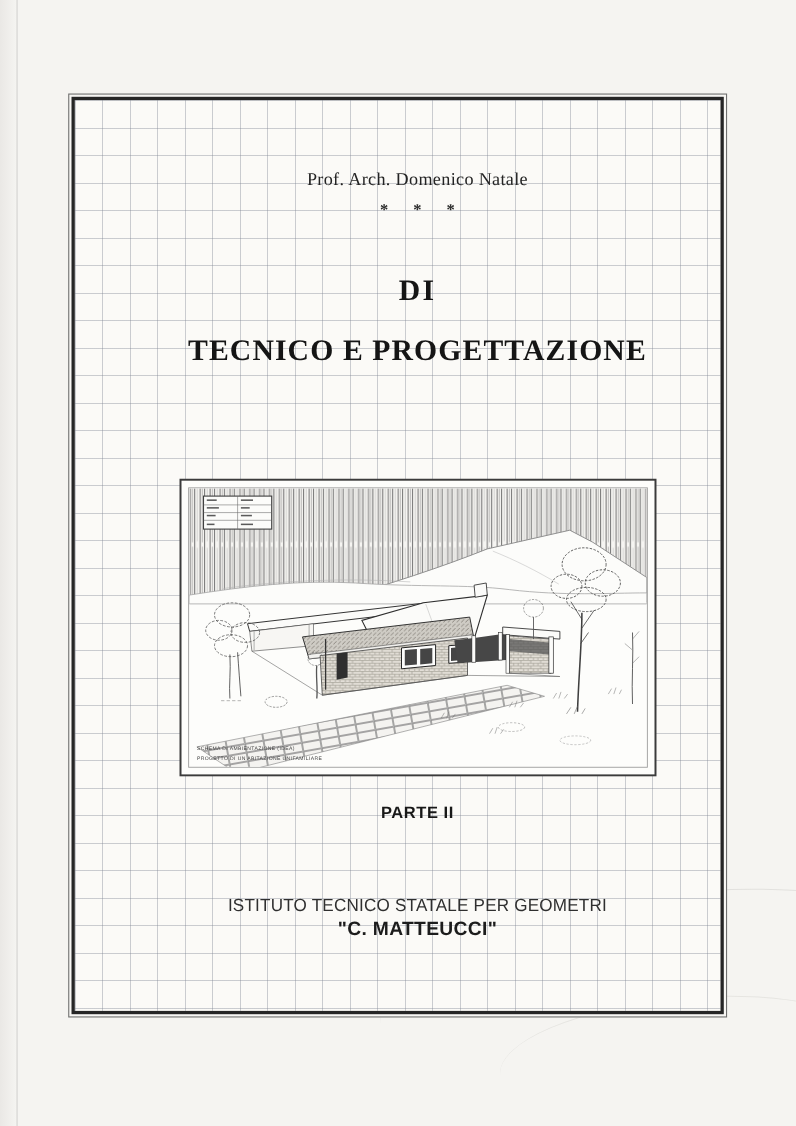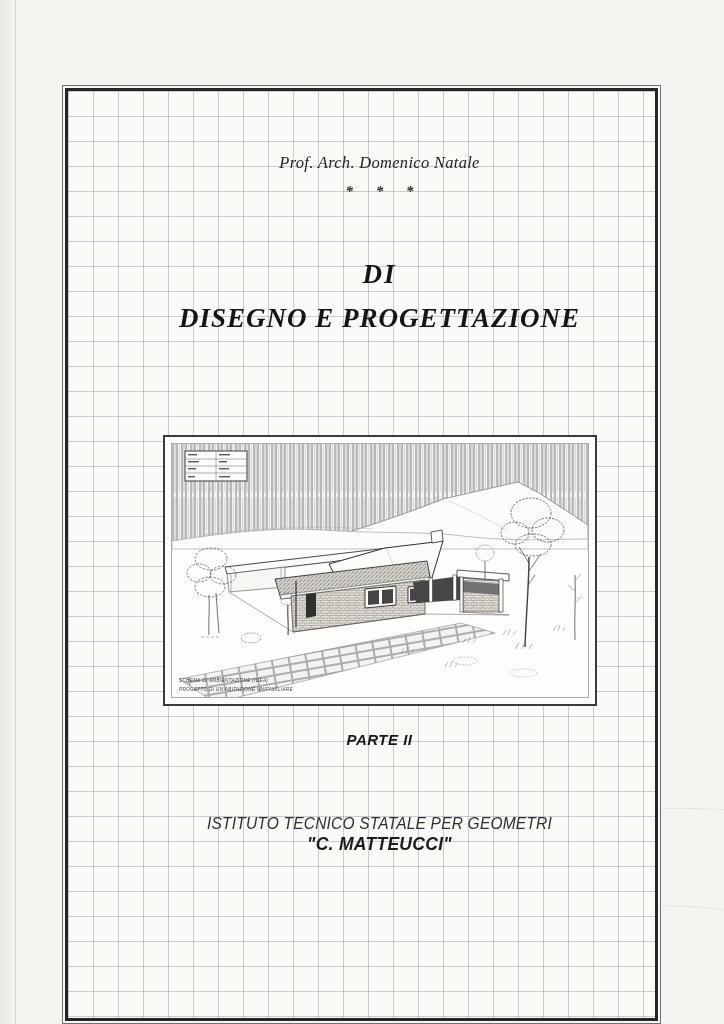--- a/index.html
+++ b/index.html
@@ -11,36 +11,36 @@
   
   .scan-left{position:absolute;left:0;top:0;bottom:0;width:15px;
     background:linear-gradient(to right,#eae8e5,#f5f4f1);}
   .scan-line{position:absolute;left:15px;top:0;bottom:0;width:1px;background:rgba(110,110,110,.25);}
   .scratch-1{position:absolute;right:-140px;bottom:40px;width:520px;height:170px;
     border-top:1px solid rgba(130,128,122,.16);border-radius:50%;transform:rotate(-7deg);}
   .scratch-2{position:absolute;right:-70px;bottom:6px;width:340px;height:110px;
     border-top:1px solid rgba(130,128,122,.13);border-radius:50%;transform:rotate(-5deg);}
 
   
-  .frame-outer{position:absolute;left:62px;top:85px;width:599px;height:939px;
-    box-sizing:border-box;border:1px solid #6f6f6f;padding:2px;background:#f8f7f4;font-style:italic;}
+  .frame-outer{position:absolute;left:62px;top:85px;width:599px;height:840px;
+    box-sizing:border-box;border:1px solid #6f6f6f;padding:2px;background:#f8f7f4;}
   .frame-inner{width:100%;height:100%;box-sizing:border-box;border:3px solid #262626;
     position:relative;overflow:hidden;
     background-color:#fbfaf7;
     background-image:
       repeating-linear-gradient(to right, rgba(128,134,148,.40) 0, rgba(128,134,148,.40) 1px, transparent 1px, transparent 25px),
       repeating-linear-gradient(to bottom, rgba(128,134,148,.40) 0, rgba(128,134,148,.40) 1px, transparent 1px, transparent 25px);}
   .content{position:absolute;left:18px;top:0;width:587px;height:100%;}
 
   .line{position:absolute;width:100%;text-align:center;color:#1f1f1f;white-space:nowrap;}
   .author{top:62px;font-size:16.5px;letter-spacing:.3px;color:#242424;}
   .stars{top:92px;font-size:15px;font-weight:bold;word-spacing:19px;color:#2a2a2a;}
   .title{font-weight:bold;font-size:27px;letter-spacing:2px;color:#151515;}
   .t1{top:136px;}
-  .t2{top:168px;}
+  .t2{top:158px;}
   .t3{top:212px;letter-spacing:1px;}
 
   .sketch{position:absolute;top:344px;left:50%;margin-left:-217px;width:434px;height:271px;}
 
   .parte{top:640px;font-family:"Liberation Sans",sans-serif;font-weight:bold;
     font-size:15px;letter-spacing:.5px;color:#181818;}
   .inst1{top:724px;font-family:"Liberation Sans",sans-serif;font-size:16px;
     letter-spacing:.2px;color:#2f2f2f;transform:scaleX(.97);}
   .inst2{top:743px;font-family:"Liberation Sans",sans-serif;font-weight:bold;
     font-size:17.5px;letter-spacing:.3px;color:#1c1c1c;}
@@ -57,21 +57,21 @@
 <div class="scratch-1"></div>
 <div class="scratch-2"></div>
 
 <div class="frame-outer">
   <div class="frame-inner">
     <div class="content">
 
       <div class="line author">Prof. Arch. Domenico Natale</div>
       <div class="line stars">* * *</div>
       <div class="line title t2">DI</div>
-      <div class="line title t3">DISEGNO E PROGETTAZIONE</div>
+      <div class="line title t3">TECNICO E PROGETTAZIONE</div>
 
       <svg class="sketch" viewBox="0 0 434 271" xmlns="http://www.w3.org/2000/svg">
         <defs>
           <clipPath id="draw">
               <rect x="9" y="9" width="416" height="253"></rect>
             </clipPath>
           <pattern id="fence" width="9" height="60" patternUnits="userSpaceOnUse">
             <rect width="9" height="60" fill="#f6f5f2"></rect>
             <path d="M1,0 V60" stroke="#5f5f5f" stroke-width="0.8"></path>
             <path d="M3,2 V58" stroke="#9b9b9b" stroke-width="0.6"></path>

